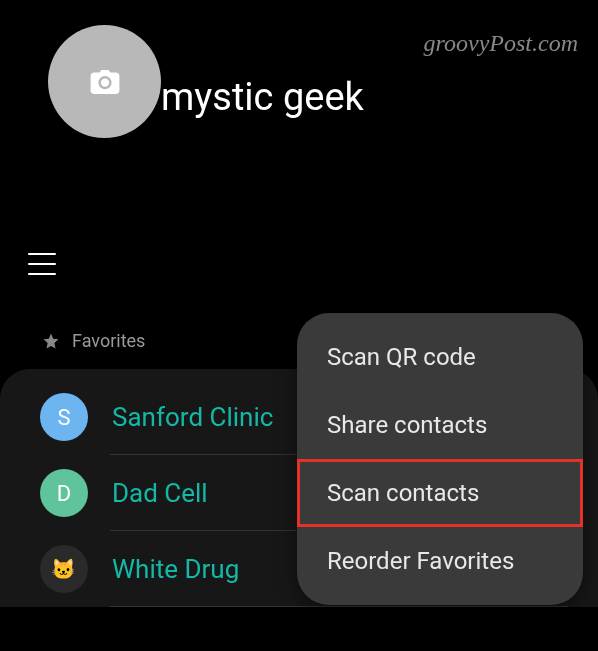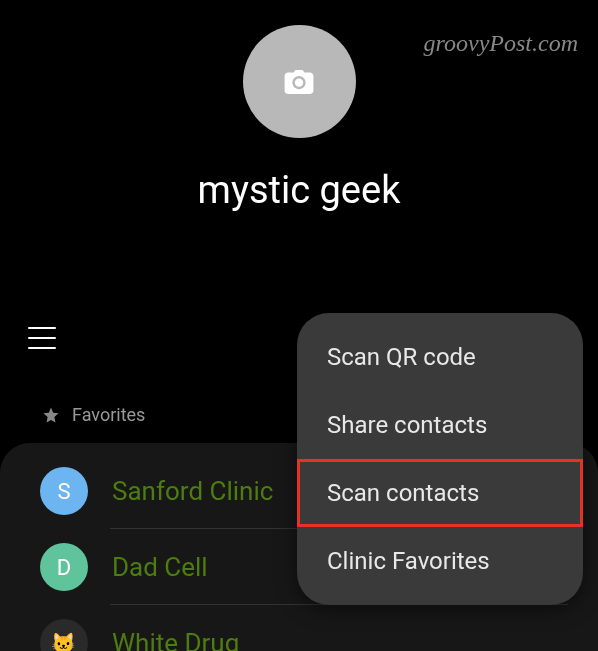--- a/index.html
+++ b/index.html
@@ -20,23 +20,24 @@
       top: 30px;
       right: 20px;
       color: #888;
       font-size: 24px;
       font-style: italic;
       font-family: Georgia, serif;
       z-index: 100;
     }
     .profile-section {
       display: flex;
-      flex-direction: column;
+      flex-direction: row;
       align-items: center;
       padding-top: 25px;
+      padding-left: 48px;
     }
     .avatar-circle {
       width: 113px;
       height: 113px;
       border-radius: 50%;
       background: #b8b8b8;
       display: flex;
       align-items: center;
       justify-content: center;
     }
@@ -122,21 +123,21 @@
       height: 48px;
       border-radius: 50%;
       background: #2a2a2a;
       display: flex;
       align-items: center;
       justify-content: center;
       flex-shrink: 0;
       font-size: 20px;
     }
     .contact-name {
-      color: #4d7c0f;
+      color: #14b8a6;
       font-size: 26px;
     }
     .popup-menu {
       position: absolute;
       top: 313px;
       right: 15px;
       width: 286px;
       background: #3a3a3a;
       border-radius: 32px;
       padding: 10px 0;
@@ -199,14 +200,14 @@
   <div class="contact-row">
     <div class="contact-avatar-img">🐱</div>
     <span class="contact-name">White Drug</span>
   </div>
 </div>
 
 <div class="popup-menu">
   <div class="menu-item">Scan QR code</div>
   <div class="menu-item">Share contacts</div>
   <div class="menu-item highlighted">Scan contacts</div>
-  <div class="menu-item">Clinic Favorites</div>
+  <div class="menu-item">Reorder Favorites</div>
 </div>
 
 </body></html>

